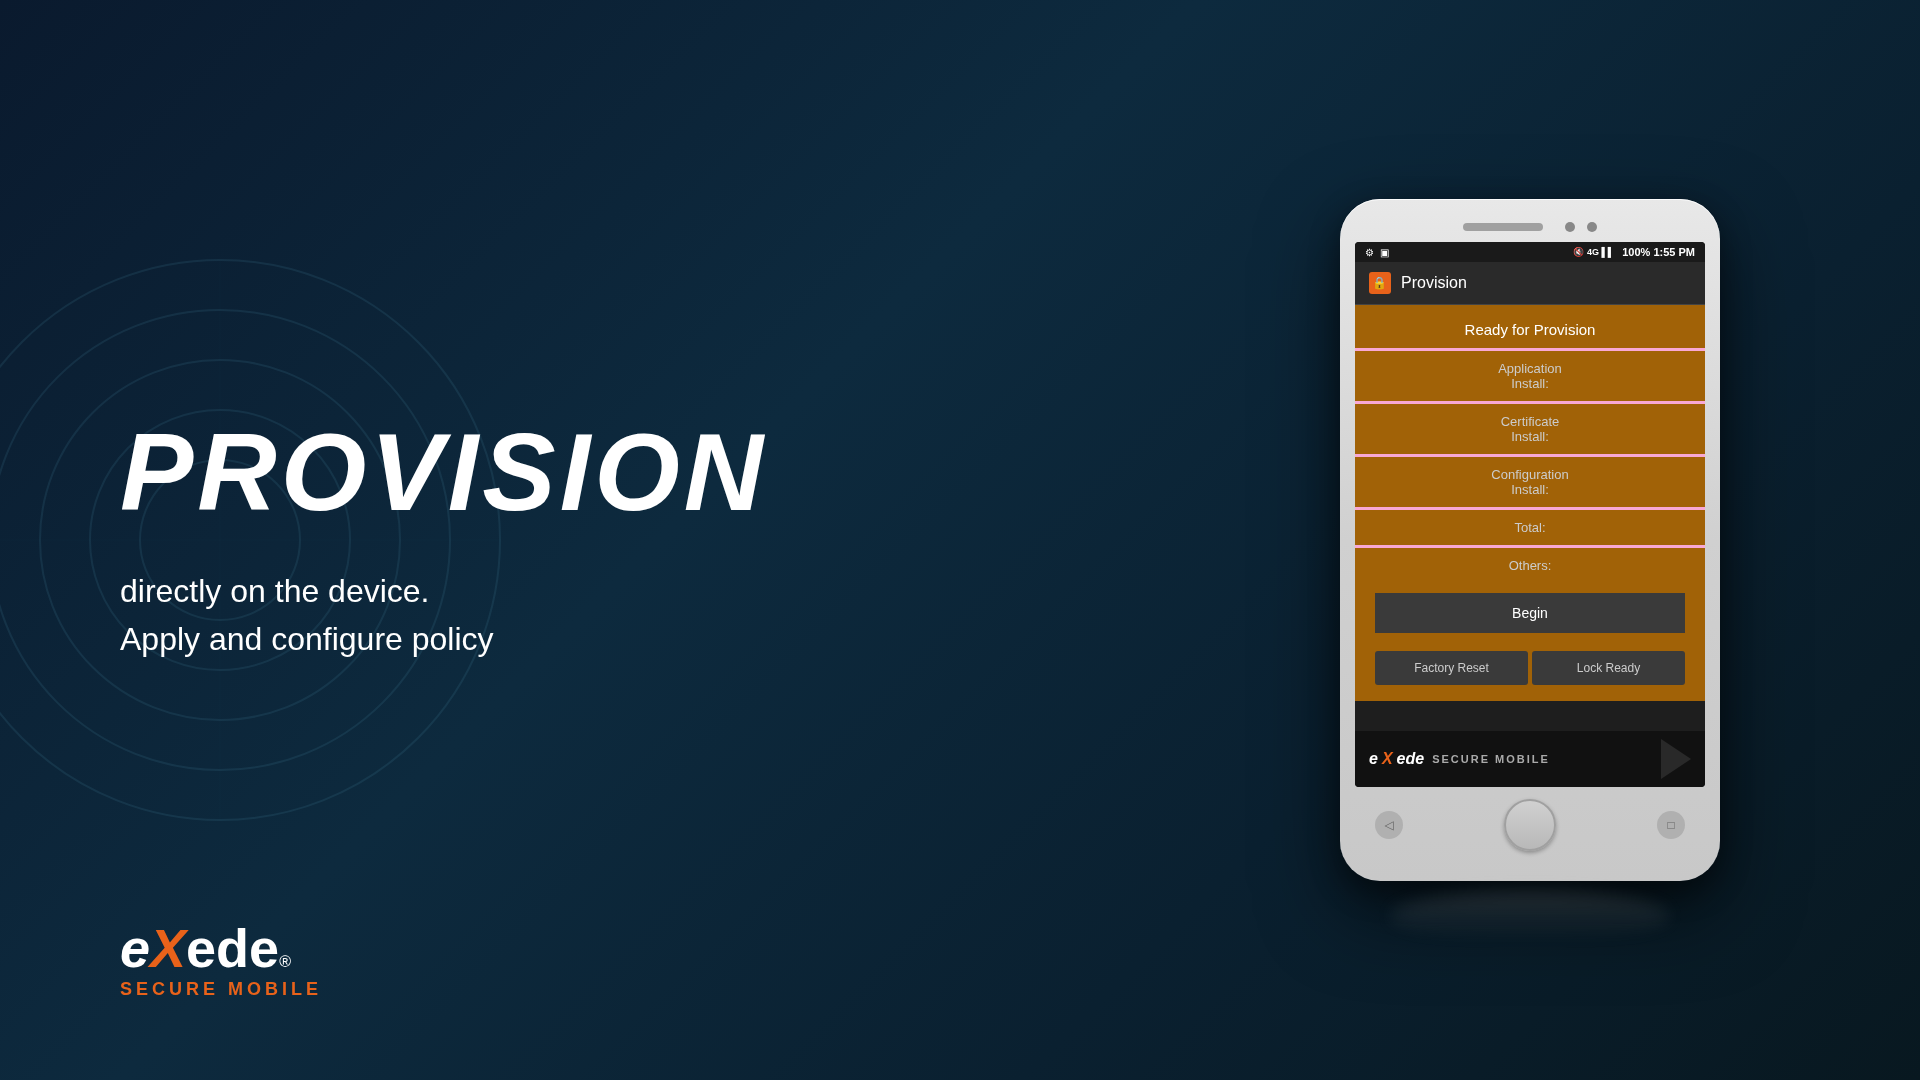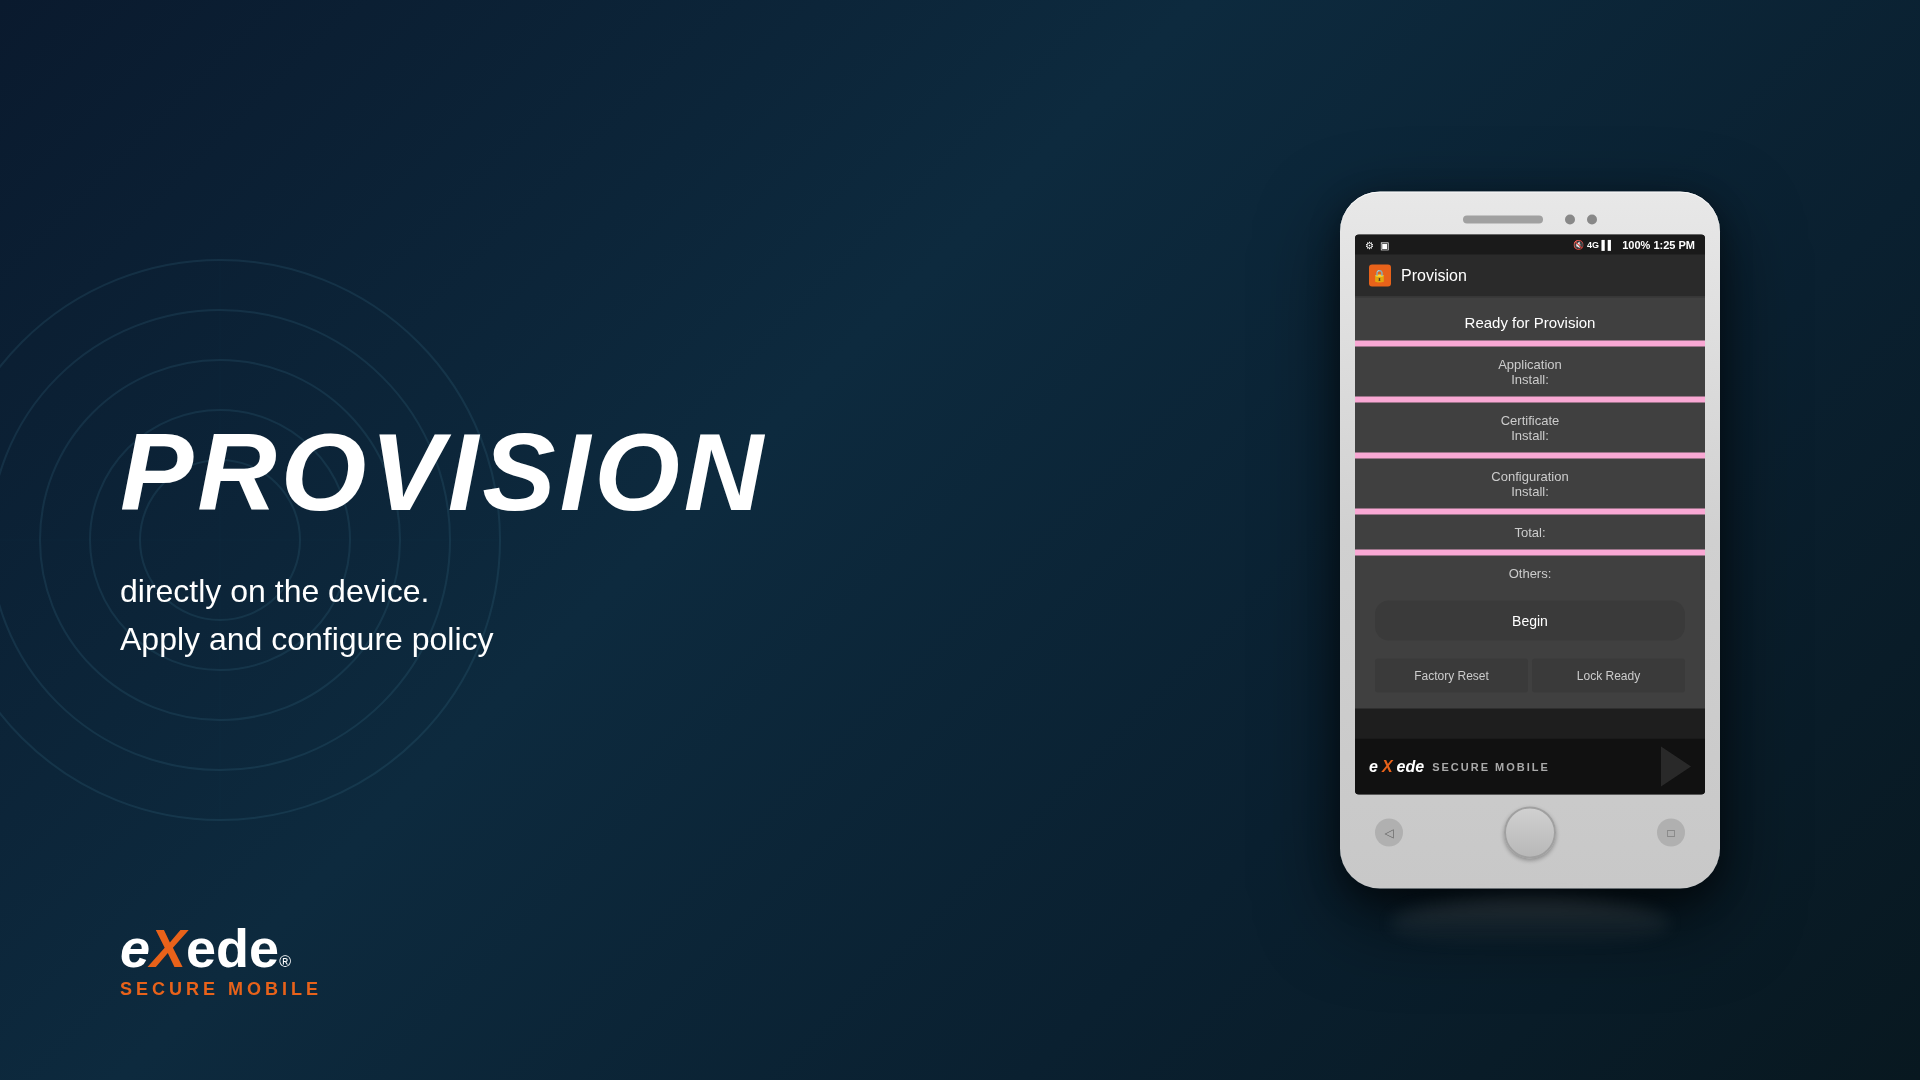--- a/index.html
+++ b/index.html
@@ -167,55 +167,55 @@
     }
 
     .app-header-title {
       color: white;
       font-size: 16px;
       font-weight: 500;
     }
 
     
     .app-content {
-      background: #404040;
+      background: #a16207;
       padding: 0;
     }
 
     .ready-text {
       text-align: center;
       color: white;
       font-size: 15px;
       padding: 16px 10px 10px;
       font-weight: 500;
     }
 
     .provision-row {
       display: flex;
       justify-content: center;
       align-items: center;
       padding: 10px 20px;
-      border-top: 6px solid #f9a8d4;
+      border-top: 3px solid #f9a8d4;
     }
 
     .provision-row-label {
       color: #cccccc;
       font-size: 13px;
       text-align: center;
     }
 
     .begin-btn {
       margin: 10px 20px;
       background: #3a3a3a;
       border: none;
       color: white;
       font-size: 14px;
       padding: 12px;
       width: calc(100% - 40px);
-      border-radius: 14px;
+      border-radius: 0;
       cursor: pointer;
       text-align: center;
     }
 
     .action-buttons {
       display: flex;
       gap: 4px;
       padding: 8px 20px 16px;
       align-items: flex-end;
     }
@@ -379,21 +379,21 @@
 
     <div class="phone-screen">
 
       <div class="status-bar">
         <div class="status-left">
           <span>⚙</span>
           <span>▣</span>
         </div>
         <div class="status-right">
           <span style="font-size:9px;">🔇 4G ▌▌</span>
-          <span>100%  1:25 PM</span>
+          <span>100%  1:55 PM</span>
         </div>
       </div>
 
       <div class="app-header">
         <div class="app-header-icon">🔒</div>
         <span class="app-header-title">Provision</span>
       </div>
 
       <div class="app-content">
 

